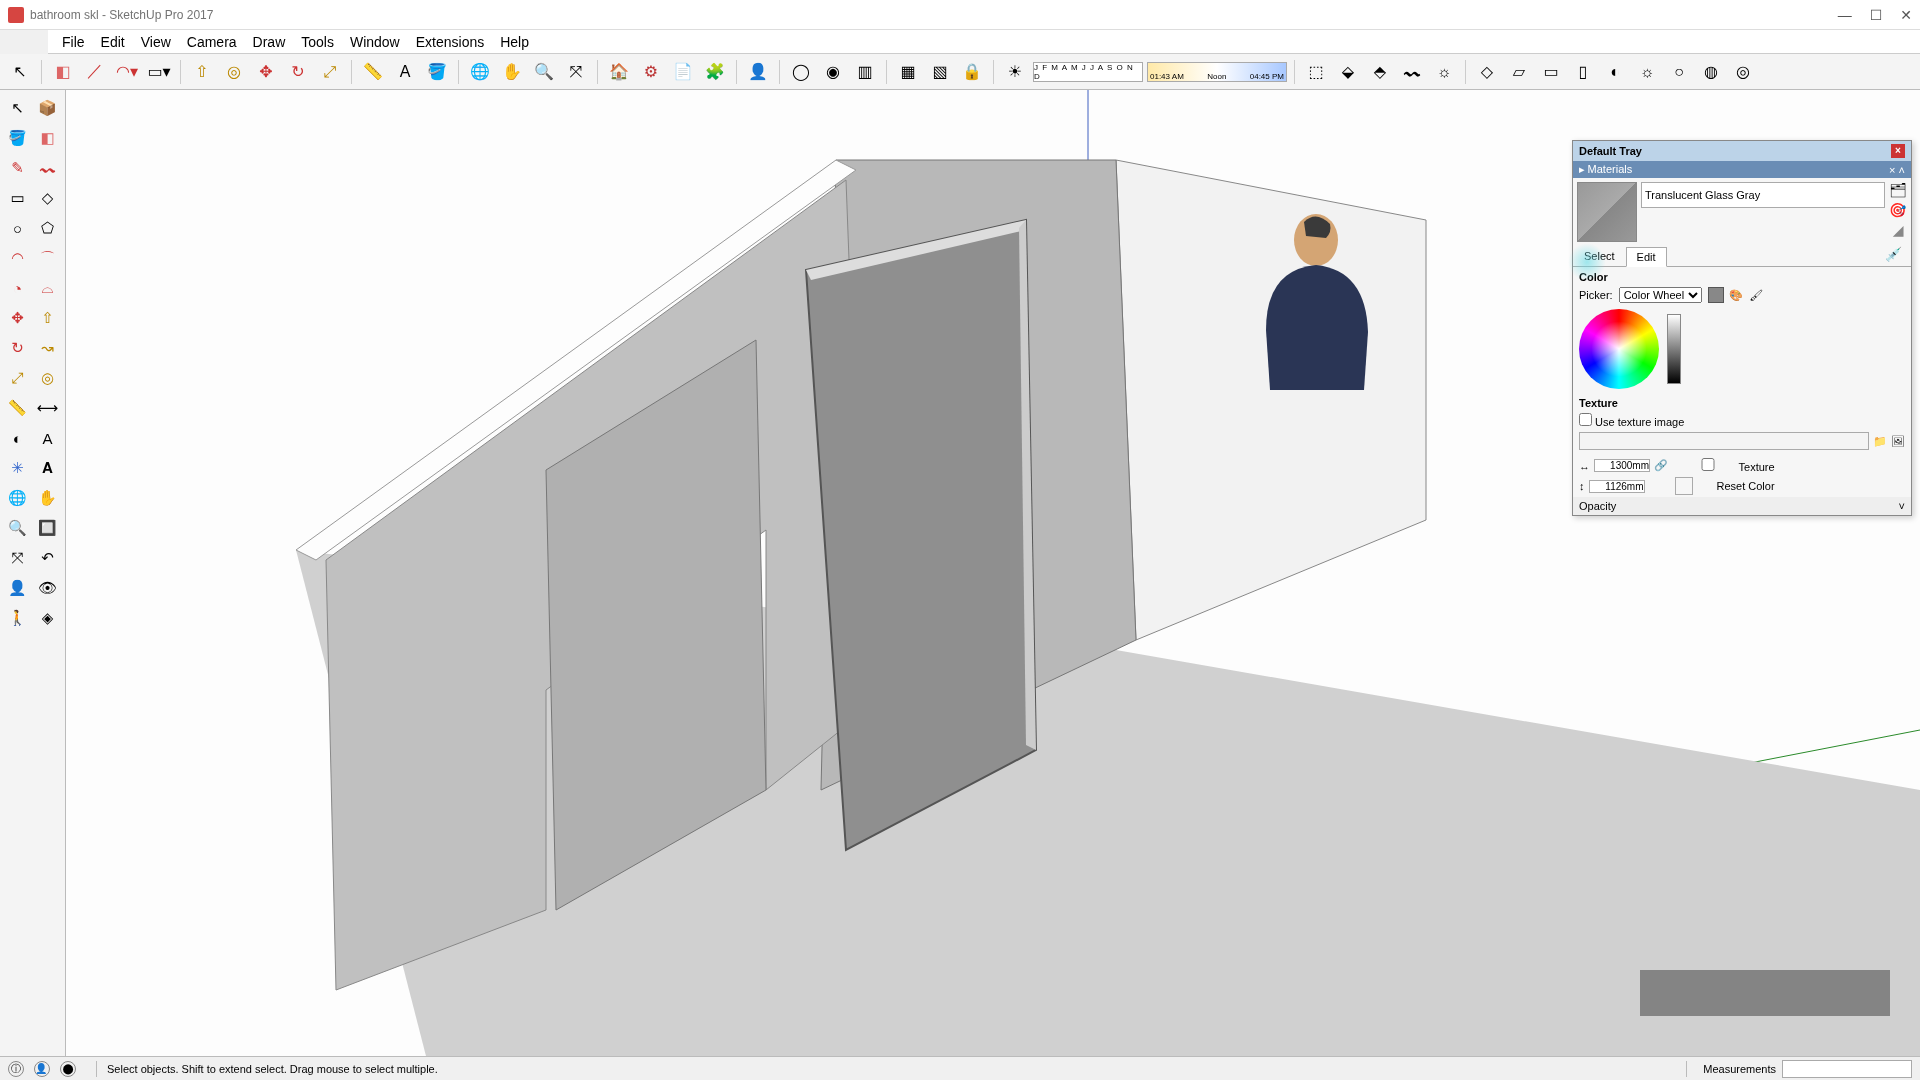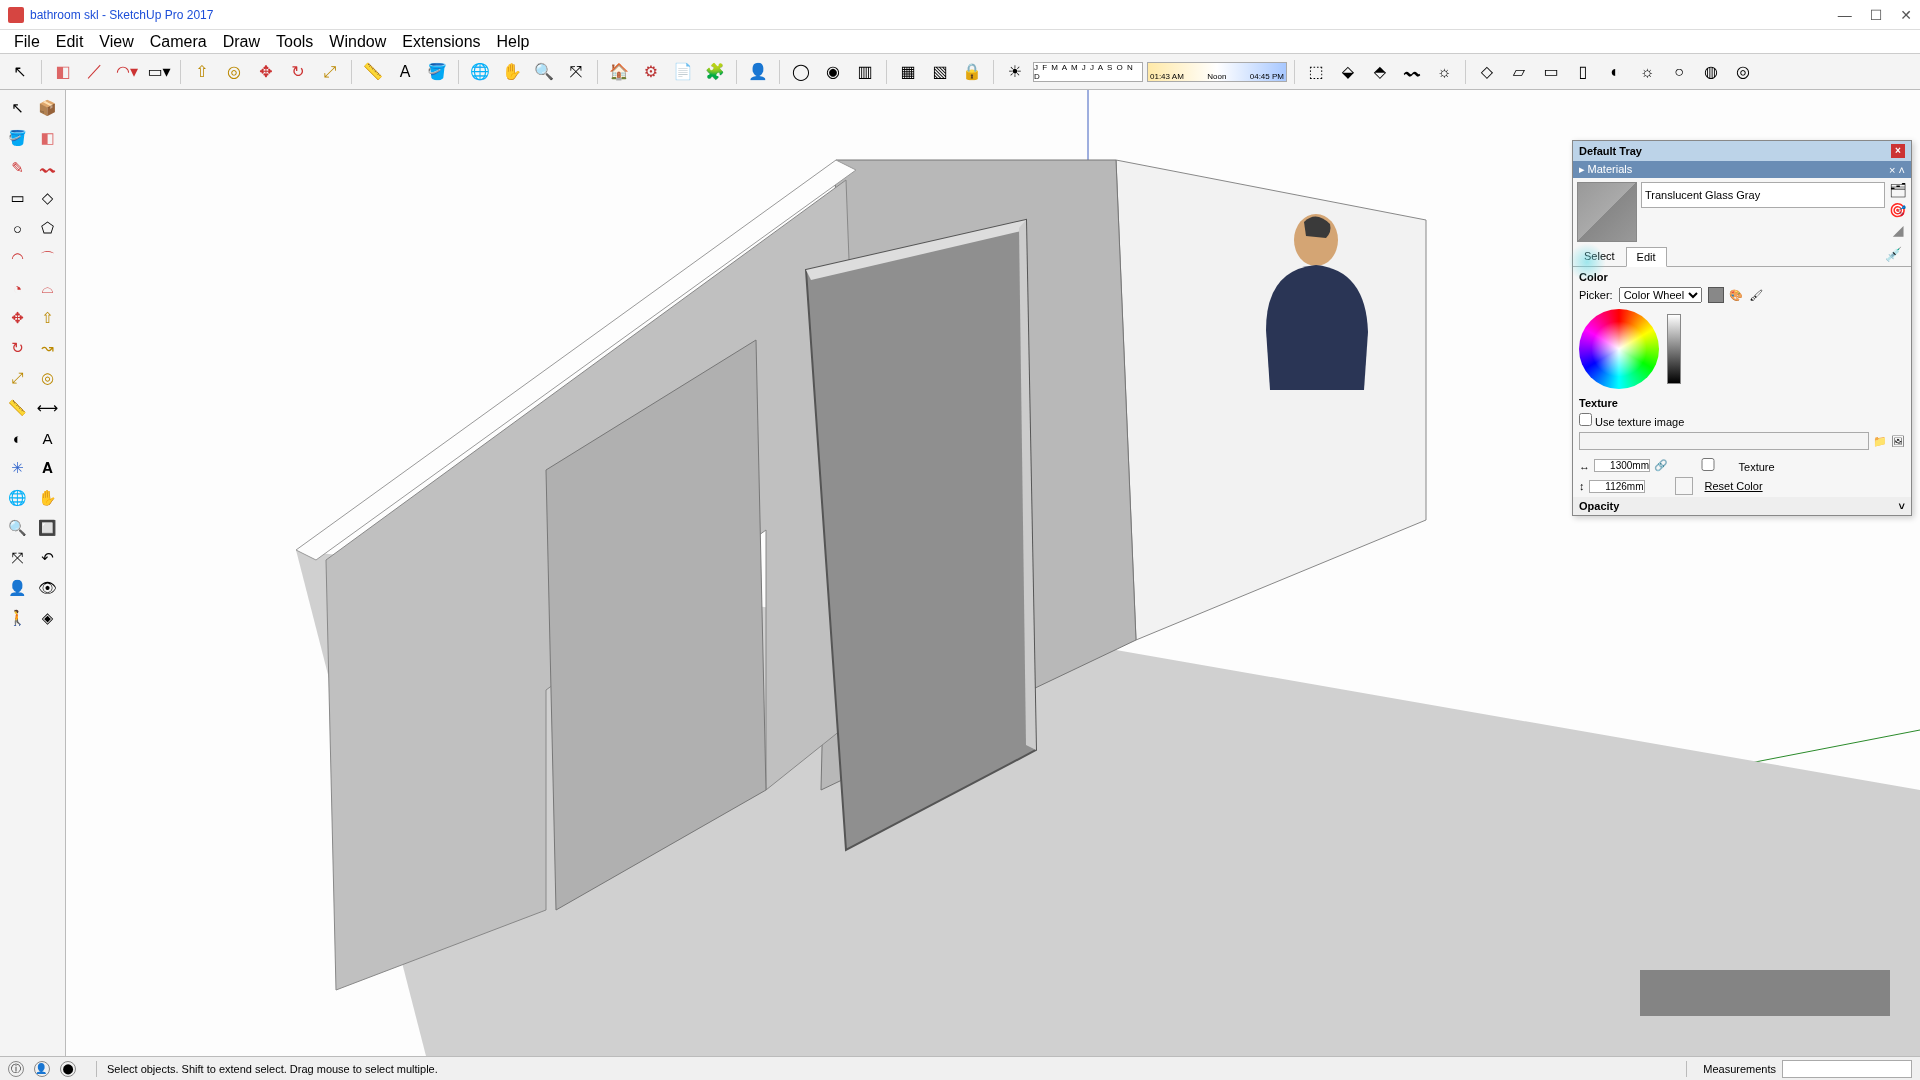--- a/index.html
+++ b/index.html
@@ -1,26 +1,26 @@
 <!DOCTYPE html>
 <html><head>
 <meta charset="utf-8">
 <style>
 * { margin: 0; padding: 0; box-sizing: border-box; font-family: "Segoe UI", Tahoma, sans-serif; }
 body { width: 1920px; height: 1080px; overflow: hidden; background: #f0f0f0; position: relative; }
 
 
 .titlebar { height: 30px; background: #fff; display: flex; align-items: center; padding: 0 8px; border-bottom: 1px solid #ddd; }
 .titlebar .app-icon { width: 16px; height: 16px; background: #d64541; border-radius: 2px; margin-right: 6px; }
-.titlebar .title { font-size: 12px; color: #1d4ed8; flex: 1; }
+.titlebar .title { font-size: 12px; color: #737373; flex: 1; }
 .titlebar .win-controls { display: flex; gap: 18px; }
 .titlebar .win-controls span { font-size: 14px; cursor: pointer; color: #555; }
 
 
-.menubar { height: 24px; background: #fff; display: flex; align-items: center; padding: 0 6px; font-size: 16px; border-bottom: 1px solid #ccc; }
+.menubar { height: 24px; background: #fff; display: flex; align-items: center; padding: 0 6px; font-size: 14px; border-bottom: 1px solid #ccc; margin-left: 48px; }
 .menubar span { padding: 0 8px; cursor: pointer; }
 
 
 .toolbar-top { height: 36px; background: #f4f4f4; border-bottom: 1px solid #bbb; display: flex; align-items: center; padding: 0 6px; gap: 4px; }
 .tbtn { width: 28px; height: 28px; display: flex; align-items: center; justify-content: center; border: 1px solid transparent; border-radius: 3px; cursor: pointer; font-size: 16px; }
 .tsep { width: 1px; height: 24px; background: #ccc; margin: 0 3px; }
 .time-slider { width: 140px; height: 20px; background: linear-gradient(90deg,#ffe9a8,#fff,#a8c8ff); border: 1px solid #aaa; position: relative; font-size: 8px; display:flex; align-items:flex-end; justify-content:space-between; padding:0 2px;}
 .date-slider { width: 110px; height: 20px; border:1px solid #aaa; font-size:8px; letter-spacing:1px; display:flex; align-items:center; justify-content:center; background:#fff;}
 
 
@@ -49,21 +49,21 @@
 .eyedrop { margin-left:auto; padding:0 8px; font-size:14px; cursor:pointer;}
 .highlight-cursor { position:absolute; left:-5px; top:-3px; width:38px; height:38px; border-radius:50%; background: radial-gradient(circle, rgba(100,220,230,0.6) 0%, rgba(100,220,230,0) 70%); pointer-events:none;}
 .section-label { font-weight:bold; padding: 4px 6px 2px; }
 .picker-row { display:flex; align-items:center; gap:6px; padding: 2px 6px; }
 .colorwheel { width: 80px; height: 80px; border-radius:50%; background: conic-gradient(red,yellow,lime,cyan,blue,magenta,red); position:relative; margin:4px 6px;}
 .colorwheel::after { content:""; position:absolute; inset:12px; border-radius:50%; background: radial-gradient(circle,#fff 0%,transparent 70%);}
 .brightness-bar { width:14px; height:70px; background: linear-gradient(#fff,#000); border:1px solid #888; margin:4px 2px;}
 .texture-sec { padding: 2px 6px 6px; }
 .dims { display:flex; gap:4px; align-items:center; padding:2px 6px;}
 .dims input { width:56px; font-size:10px; text-align:right; border:1px solid #aaa;}
-.opacity-sec { background:#eee; padding:3px 6px; font-weight:bold; display:flex; justify-content:space-between;}
+.opacity-sec { background:#eee; padding:3px 6px; font-weight:normal; display:flex; justify-content:space-between;}
 
 
 .statusbar { position: absolute; left: 0; right: 0; bottom: 0; height: 24px; background: #f0f0f0; border-top: 1px solid #bbb; display: flex; align-items: center; font-size: 11px; padding: 0 8px; }
 .status-icon { width:16px; height:16px; border:1px solid #888; border-radius:50%; margin-right:10px; display:flex; align-items:center; justify-content:center; font-size:10px;}
 .status-sep { width:1px; height:16px; background:#bbb; margin:0 10px; }
 .status-right { margin-left:auto; display:flex; align-items:center; gap:6px; }
 .meas-box { width:130px; height:18px; background:#fff; border:1px solid #aaa; }
 
 
 .subtitle-box { position:absolute; right:30px; bottom:40px; width:250px; height:46px; background:#777; opacity:.85;}
@@ -318,21 +318,21 @@
     <span>↔</span>
     <input type="text" value="1300mm" style="">
     <span>🔗</span>
     <label style="margin-left:8px;"><input type="checkbox" style=""> <span>Texture</span></label>
   </div>
   <div class="dims">
     <span>↕</span>
     <input type="text" value="1126mm" style="">
     <span style="width:14px;"></span>
     <span style="width:18px;height:18px;border:1px solid #aaa;display:inline-block;margin-left:8px;"></span>
-    <span style="margin-left:8px;text-decoration:underline;">Reset Color</span>
+    <span style="margin-left:20px;">Reset Color</span>
   </div>
   <div class="opacity-sec">
     <span>Opacity</span>
     <span>˅</span>
   </div>
 </div>
 
 <div class="statusbar">
   <div class="status-icon">ⓘ</div>
   <div class="status-icon">👤</div>

